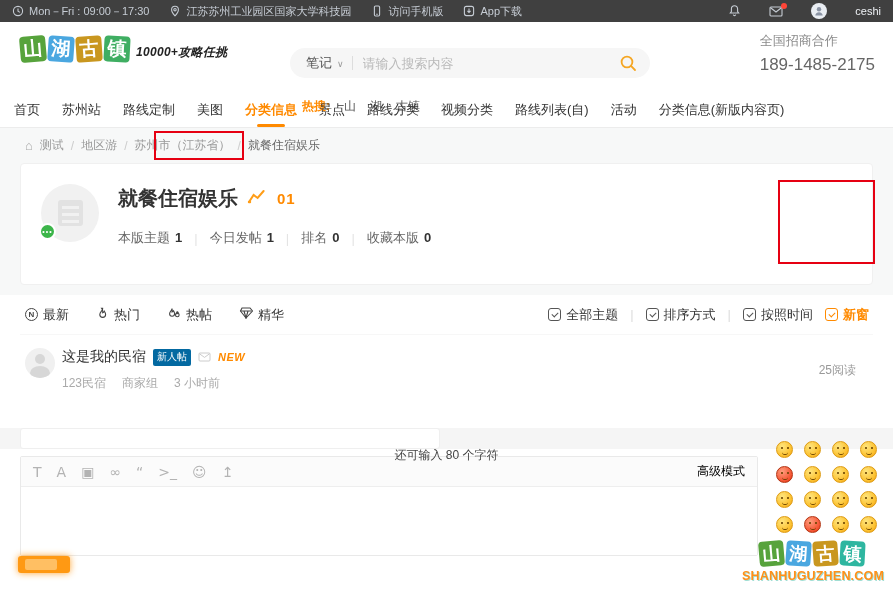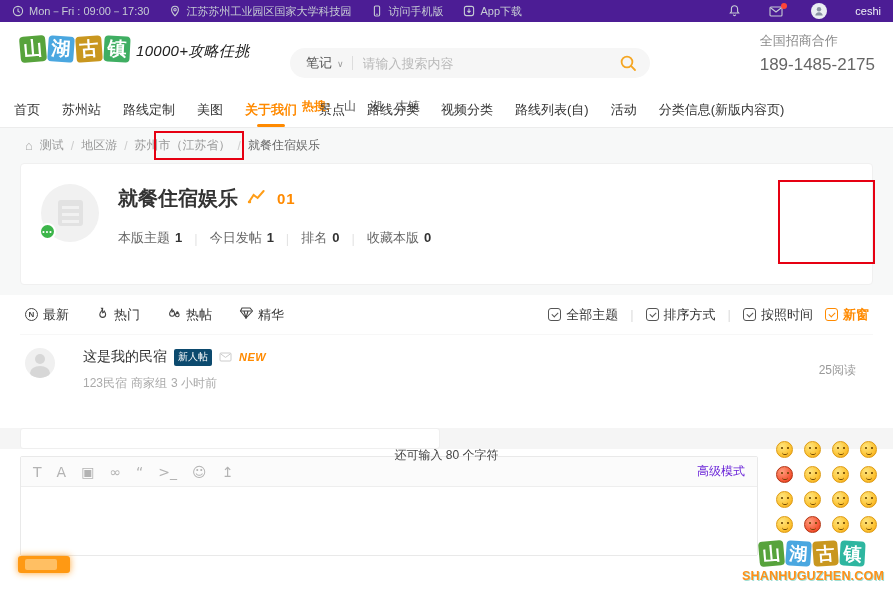--- a/index.html
+++ b/index.html
@@ -1,39 +1,39 @@
 <!DOCTYPE html>
 <html><head>
 <meta charset="utf-8">
 <style>
   * { margin:0; padding:0; box-sizing:border-box; }
   html,body { width:893px; height:600px; }
   body { font-family:"Liberation Sans","DejaVu Sans",sans-serif; background:#fff; color:#333; }
   .page { position:relative; width:893px; height:600px; overflow:hidden; background:#fff; }
 
   
-  .topbar { display:flex; align-items:center; height:22px; background:#4c1d95; color:#c6ccd4; font-size:11px; padding:0 12px; }
+  .topbar { display:flex; align-items:center; height:22px; background:#404040; color:#c6ccd4; font-size:11px; padding:0 12px; }
   .tb-left { display:flex; align-items:center; gap:20px; }
   .tb-item { display:inline-flex; align-items:center; gap:5px; white-space:nowrap; }
   .tb-item svg { display:block; }
   .tb-right { margin-left:auto; display:inline-flex; align-items:center; gap:28px; }
   .tb-mail { position:relative; display:inline-flex; }
   .tb-mail .dot { position:absolute; top:-3px; right:-4px; width:6px; height:6px; border-radius:50%; background:#ff4538; }
   .tb-avatar { width:16px; height:16px; border-radius:50%; background:#e9edf2; display:inline-flex; align-items:center; justify-content:center; }
   .tb-user { color:#eef1f5; }
 
   
   .siteheader { position:relative; height:70px; background:#fff; }
   .logo { position:absolute; left:20px; top:14px; display:flex; align-items:flex-end; cursor:pointer; }
   .tile { width:26px; height:26px; border-radius:4px; color:#fff; font-weight:bold; font-size:19px; display:inline-flex; align-items:center; justify-content:center; margin-right:2px; }
   .tile.t0 { background:#57a33c; transform:rotate(-5deg); }
   .tile.t1 { background:#4aa7e0; transform:rotate(4deg); }
   .tile.t2 { background:#c9971f; transform:rotate(-4deg); }
   .tile.t3 { background:#3fae62; transform:rotate(3deg); }
-  .tagline { font-size:15px; font-weight:normal; font-style:italic; color:#222; margin-left:4px; margin-bottom:1px; letter-spacing:.3px; }
+  .tagline { font-size:12px; font-weight:bold; font-style:italic; color:#222; margin-left:4px; margin-bottom:1px; letter-spacing:.3px; }
 
   .searchwrap { position:absolute; left:290px; top:26px; width:360px; }
   .searchbar { display:flex; align-items:center; height:30px; background:#f6f6f6; border-radius:15px; }
   .search-cat { font-size:13px; color:#555; padding-left:16px; cursor:pointer; }
   .search-chev { font-size:9px; color:#999; margin:2px 8px 0 5px; }
   .search-div { width:1px; height:14px; background:#ddd; }
   .search-input { flex:1; border:none; outline:none; background:transparent; font-size:13px; color:#333; padding:0 10px; font-family:inherit; }
   .search-input::placeholder { color:#b9b9b9; }
   .search-btn { margin-right:13px; cursor:pointer; display:flex; }
   .hotrow { display:flex; gap:14px; margin-top:20px; margin-left:12px; font-size:12px; color:#555; }
@@ -87,36 +87,36 @@
   .fb-sep { color:#ddd; }
   .fb-new { color:#ff8a00; font-weight:bold; display:inline-flex; align-items:center; gap:5px; cursor:pointer; }
   .cbx.orange { border-color:#ff8a00; border-radius:3px; }
   .cbx.orange::after { border-color:#ff8a00; }
 
   
   .postrow { display:flex; align-items:flex-start; margin:0 20px; padding:13px 5px 15px; }
   .p-avatar { position:relative; width:30px; height:30px; border-radius:50%; background:#f0f0f0; flex:none; overflow:hidden; }
   .p-avatar::before { content:""; position:absolute; left:10px; top:6px; width:10px; height:10px; border-radius:50%; background:#d7d7d7; }
   .p-avatar::after { content:""; position:absolute; left:5px; top:18px; width:20px; height:14px; border-radius:50%; background:#d7d7d7; }
-  .p-main { margin-left:28px; }
+  .p-main { margin-left:7px; }
   .p-titlerow { display:flex; align-items:center; gap:7px; }
   .p-title { font-size:14px; color:#333; cursor:pointer; }
-  .p-badge { background:#0c4a6e; color:#fff; font-size:10px; padding:1.5px 4px; border-radius:2px; }
+  .p-badge { background:#0369a1; color:#fff; font-size:10px; padding:1.5px 4px; border-radius:2px; }
   .p-new { color:#ff8a00; font-size:11px; font-weight:bold; font-style:italic; letter-spacing:.5px; }
-  .p-meta { display:flex; gap:4px; margin-top:9px; font-size:12px; color:#aaa; }
+  .p-meta { display:flex; gap:16px; margin-top:9px; font-size:12px; color:#aaa; }
   .p-reads { margin-left:auto; align-self:center; font-size:12px; color:#999; padding-right:12px; }
 
   
   .replyhintrow { position:relative; margin-top:21px; height:21px; background:#f5f5f5; }
   .replyhint-box { position:absolute; left:20px; top:0; width:420px; height:21px; background:#fff; border:1px solid #efefef; border-radius:3px; }
   .replyhint-text { position:absolute; left:0; right:0; top:19px; text-align:center; font-size:12px; color:#444; }
   .editor { margin:7px 0 0 20px; width:738px; border:1px solid #e9e9e9; border-radius:2px; }
   .ed-toolbar { display:flex; align-items:center; height:30px; background:#fbfbfb; border-bottom:1px solid #eee; padding:0 12px; gap:15px; }
   .ed-icon { color:#b3b3b3; font-size:14px; cursor:pointer; line-height:1; font-family:"DejaVu Sans",sans-serif; }
-  .ed-adv { margin-left:auto; font-size:12px; color:#6d28d9; cursor:pointer; }
+  .ed-adv { margin-left:auto; font-size:12px; color:#000000; cursor:pointer; }
   .ed-body { height:68px; background:#fff; cursor:text; }
 
   
   .emojipanel { position:absolute; left:776px; top:441px; width:110px; display:grid; grid-template-columns:repeat(4,26px); grid-auto-rows:25px; column-gap:2px; }
   .face { width:17px; height:17px; border-radius:50%; border:1px solid #dd9a10; background:radial-gradient(circle at 35% 30%, #ffe57e, #fcc12f 65%, #f0991b); position:relative; cursor:pointer; }
   .face::before { content:""; position:absolute; top:4.5px; left:3.5px; width:2px; height:2.5px; border-radius:50%; background:#6b4300; box-shadow:6px 0 0 #6b4300; }
   .face::after { content:""; position:absolute; left:4.5px; top:8.5px; width:6px; height:3.5px; border-bottom:1.5px solid #6b4300; border-radius:0 0 6px 6px; }
   .face.red { background:radial-gradient(circle at 35% 30%, #ff9d7e, #f4512f 70%, #cc2c10); border-color:#b23210; }
 
   
@@ -234,21 +234,21 @@
       <div class="contact-label">全国招商合作</div>
       <div class="contact-phone">189-1485-2175</div>
     </div>
   </section>
 
   <nav class="mainnav">
     <a class="nav-item">首页</a>
     <a class="nav-item">苏州站</a>
     <a class="nav-item">路线定制</a>
     <a class="nav-item">美图</a>
-    <a class="nav-item active">关于我们</a>
+    <a class="nav-item active">分类信息</a>
     <a class="nav-item">景点</a>
     <a class="nav-item">路线分类</a>
     <a class="nav-item">视频分类</a>
     <a class="nav-item">路线列表(自)</a>
     <a class="nav-item">活动</a>
     <a class="nav-item">分类信息(新版内容页)</a>
   </nav>
 
   <div class="grayband">
     <div class="breadcrumb">

